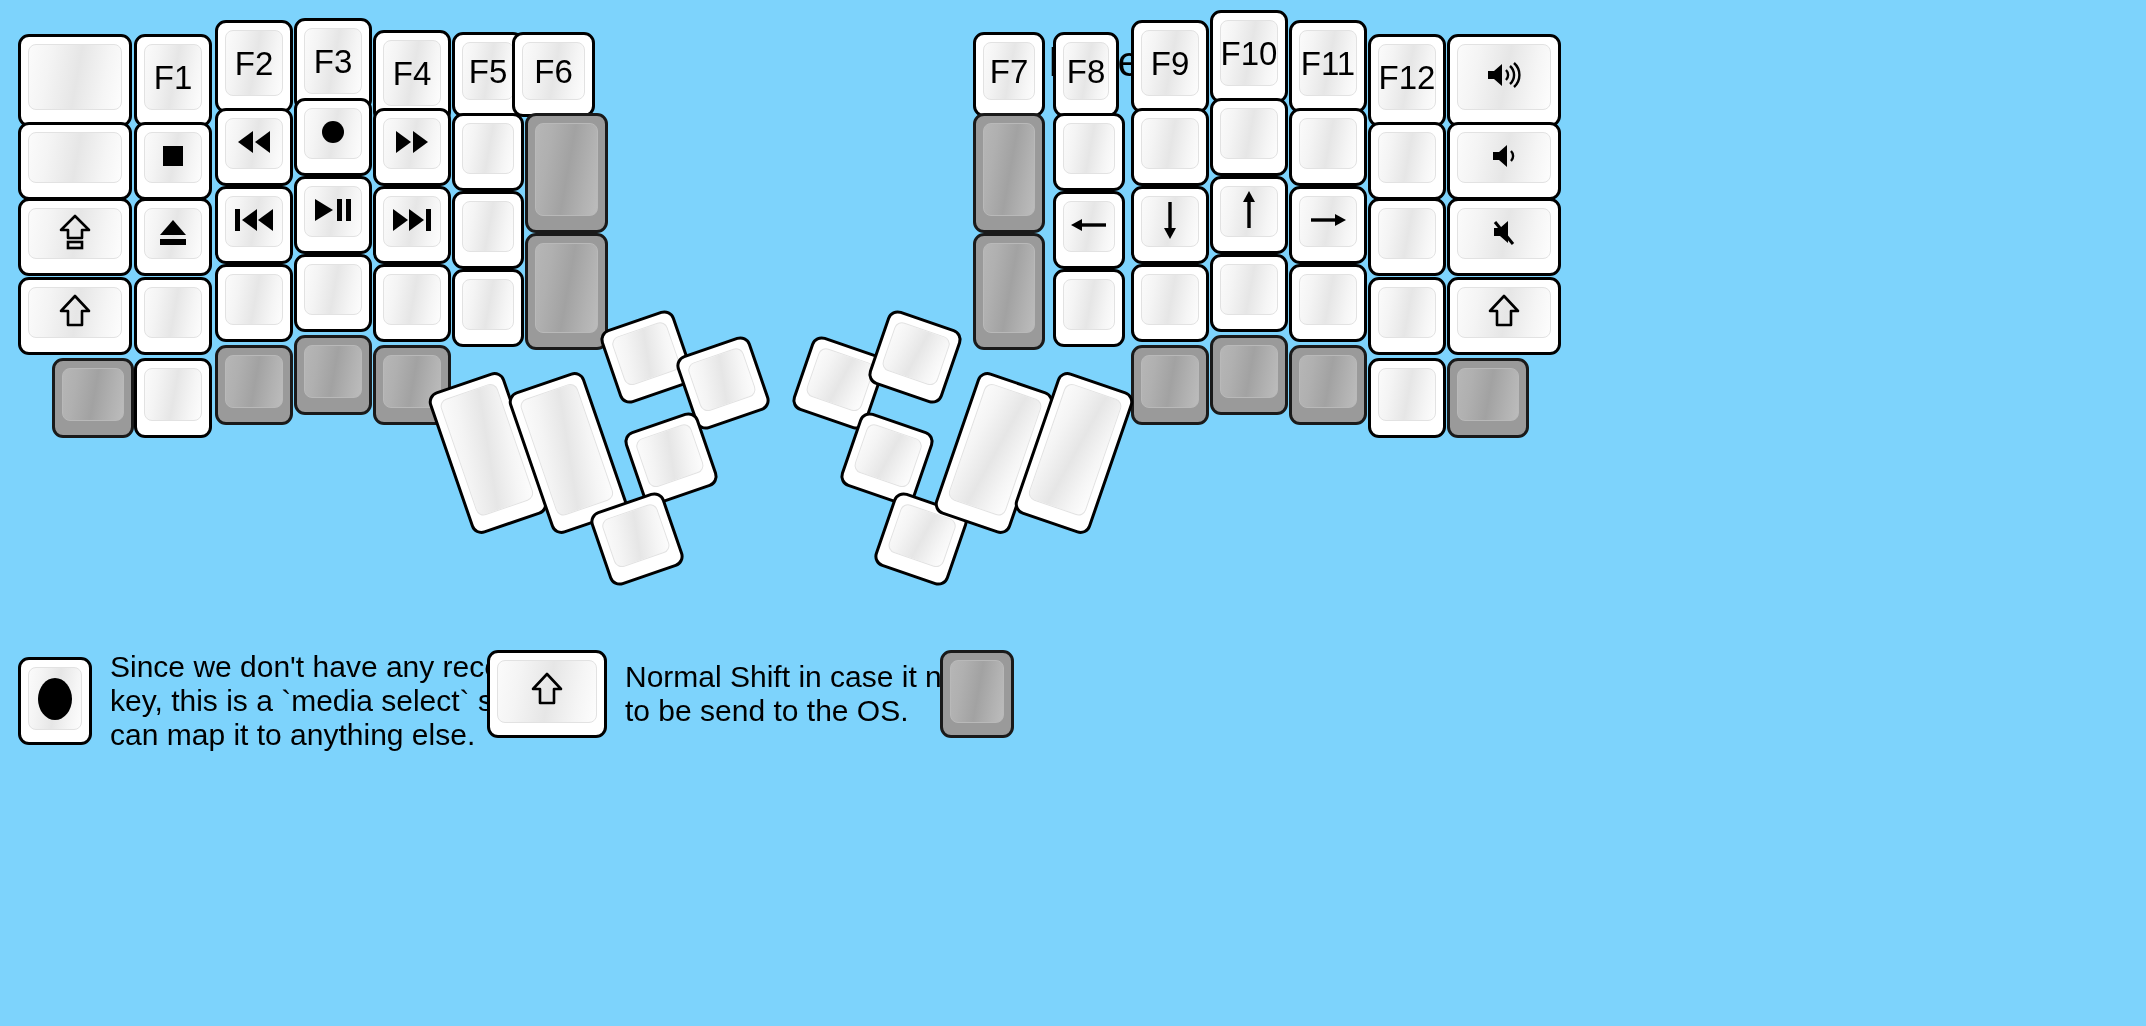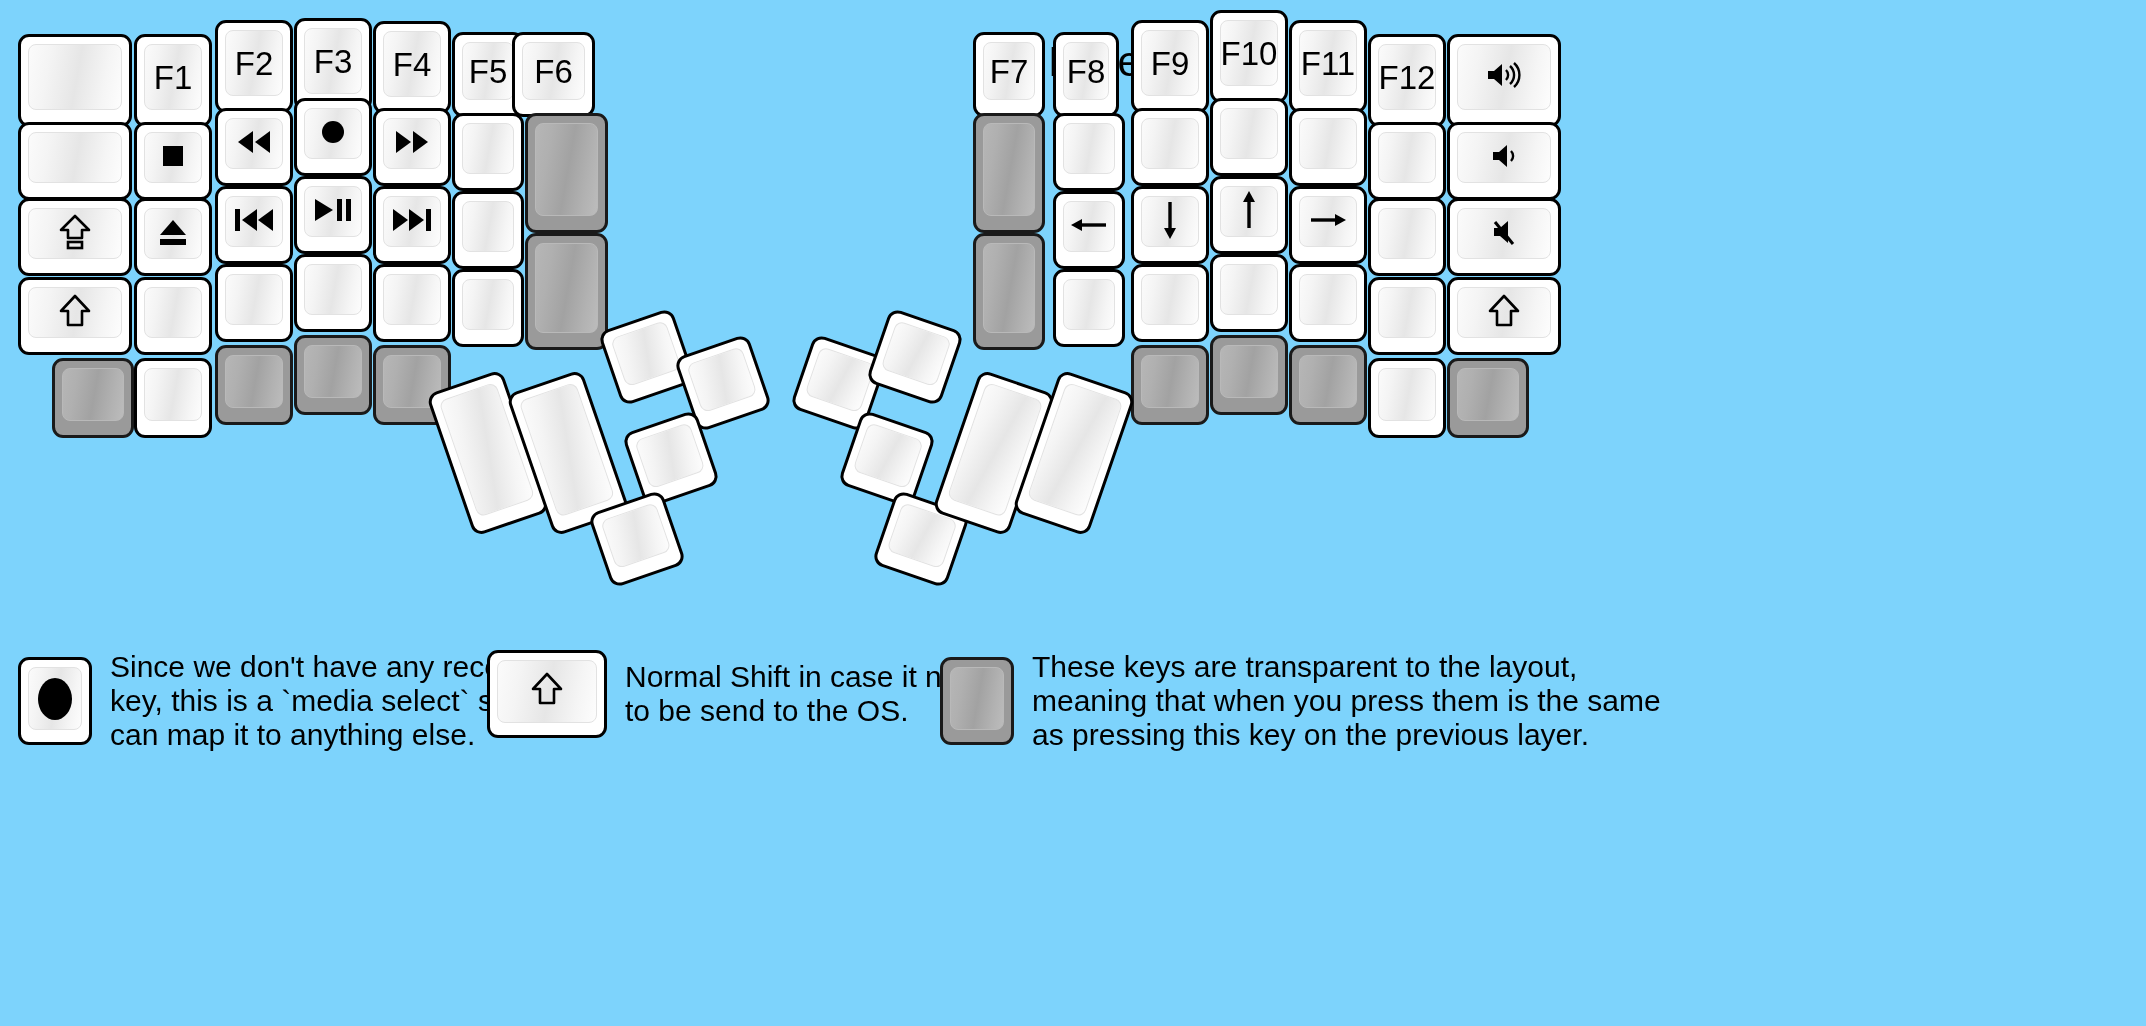--- a/index.html
+++ b/index.html
@@ -202,21 +202,21 @@
               <rect x="34" y="2" width="5" height="22" fill="#000"></rect>
             </svg></span>
         </div>
       </div>
       <div class="key" style="left: 294px; top: 254px; width: 78px; height: 78px;">
         <div class="cap"></div>
       </div>
       <div class="key trans" style="left: 294px; top: 335px; width: 78px; height: 80px;">
         <div class="cap"></div>
       </div>
-      <div class="key" style="left: 373px; top: 21px; width: 78px; height: 93px;">
+      <div class="key" style="left: 373px; top: 30px; width: 78px; height: 93px;">
         <div class="cap">
           <span class="lbl">F4</span>
         </div>
       </div>
       <div class="key" style="left: 373px; top: 108px; width: 78px; height: 78px;">
         <div class="cap">
           <span><svg width="40" height="26" viewBox="0 0 40 26">
               <polygon points="4,2 4,24 19,13" fill="#000"></polygon>
               <polygon points="21,2 21,24 36,13" fill="#000"></polygon>
             </svg></span>
@@ -471,18 +471,15 @@
       </div>
     </div>
     <div class="legend-text">Normal Shift in case it needs
 to be send to the OS.</div>
   </div>
 
   <div class="legend-item" style="left:940px;top:650px;">
     <div class="legend-key trans" style="width:74px;height:88px;">
       <div class="cap"></div>
     </div>
-    <div class="legend-text">These keys are transparent to the layout,
-meaning that when you press them is the same
-as pressing this key on the previous layer.</div>
   </div>
 
 </div>
 
 </body></html>

